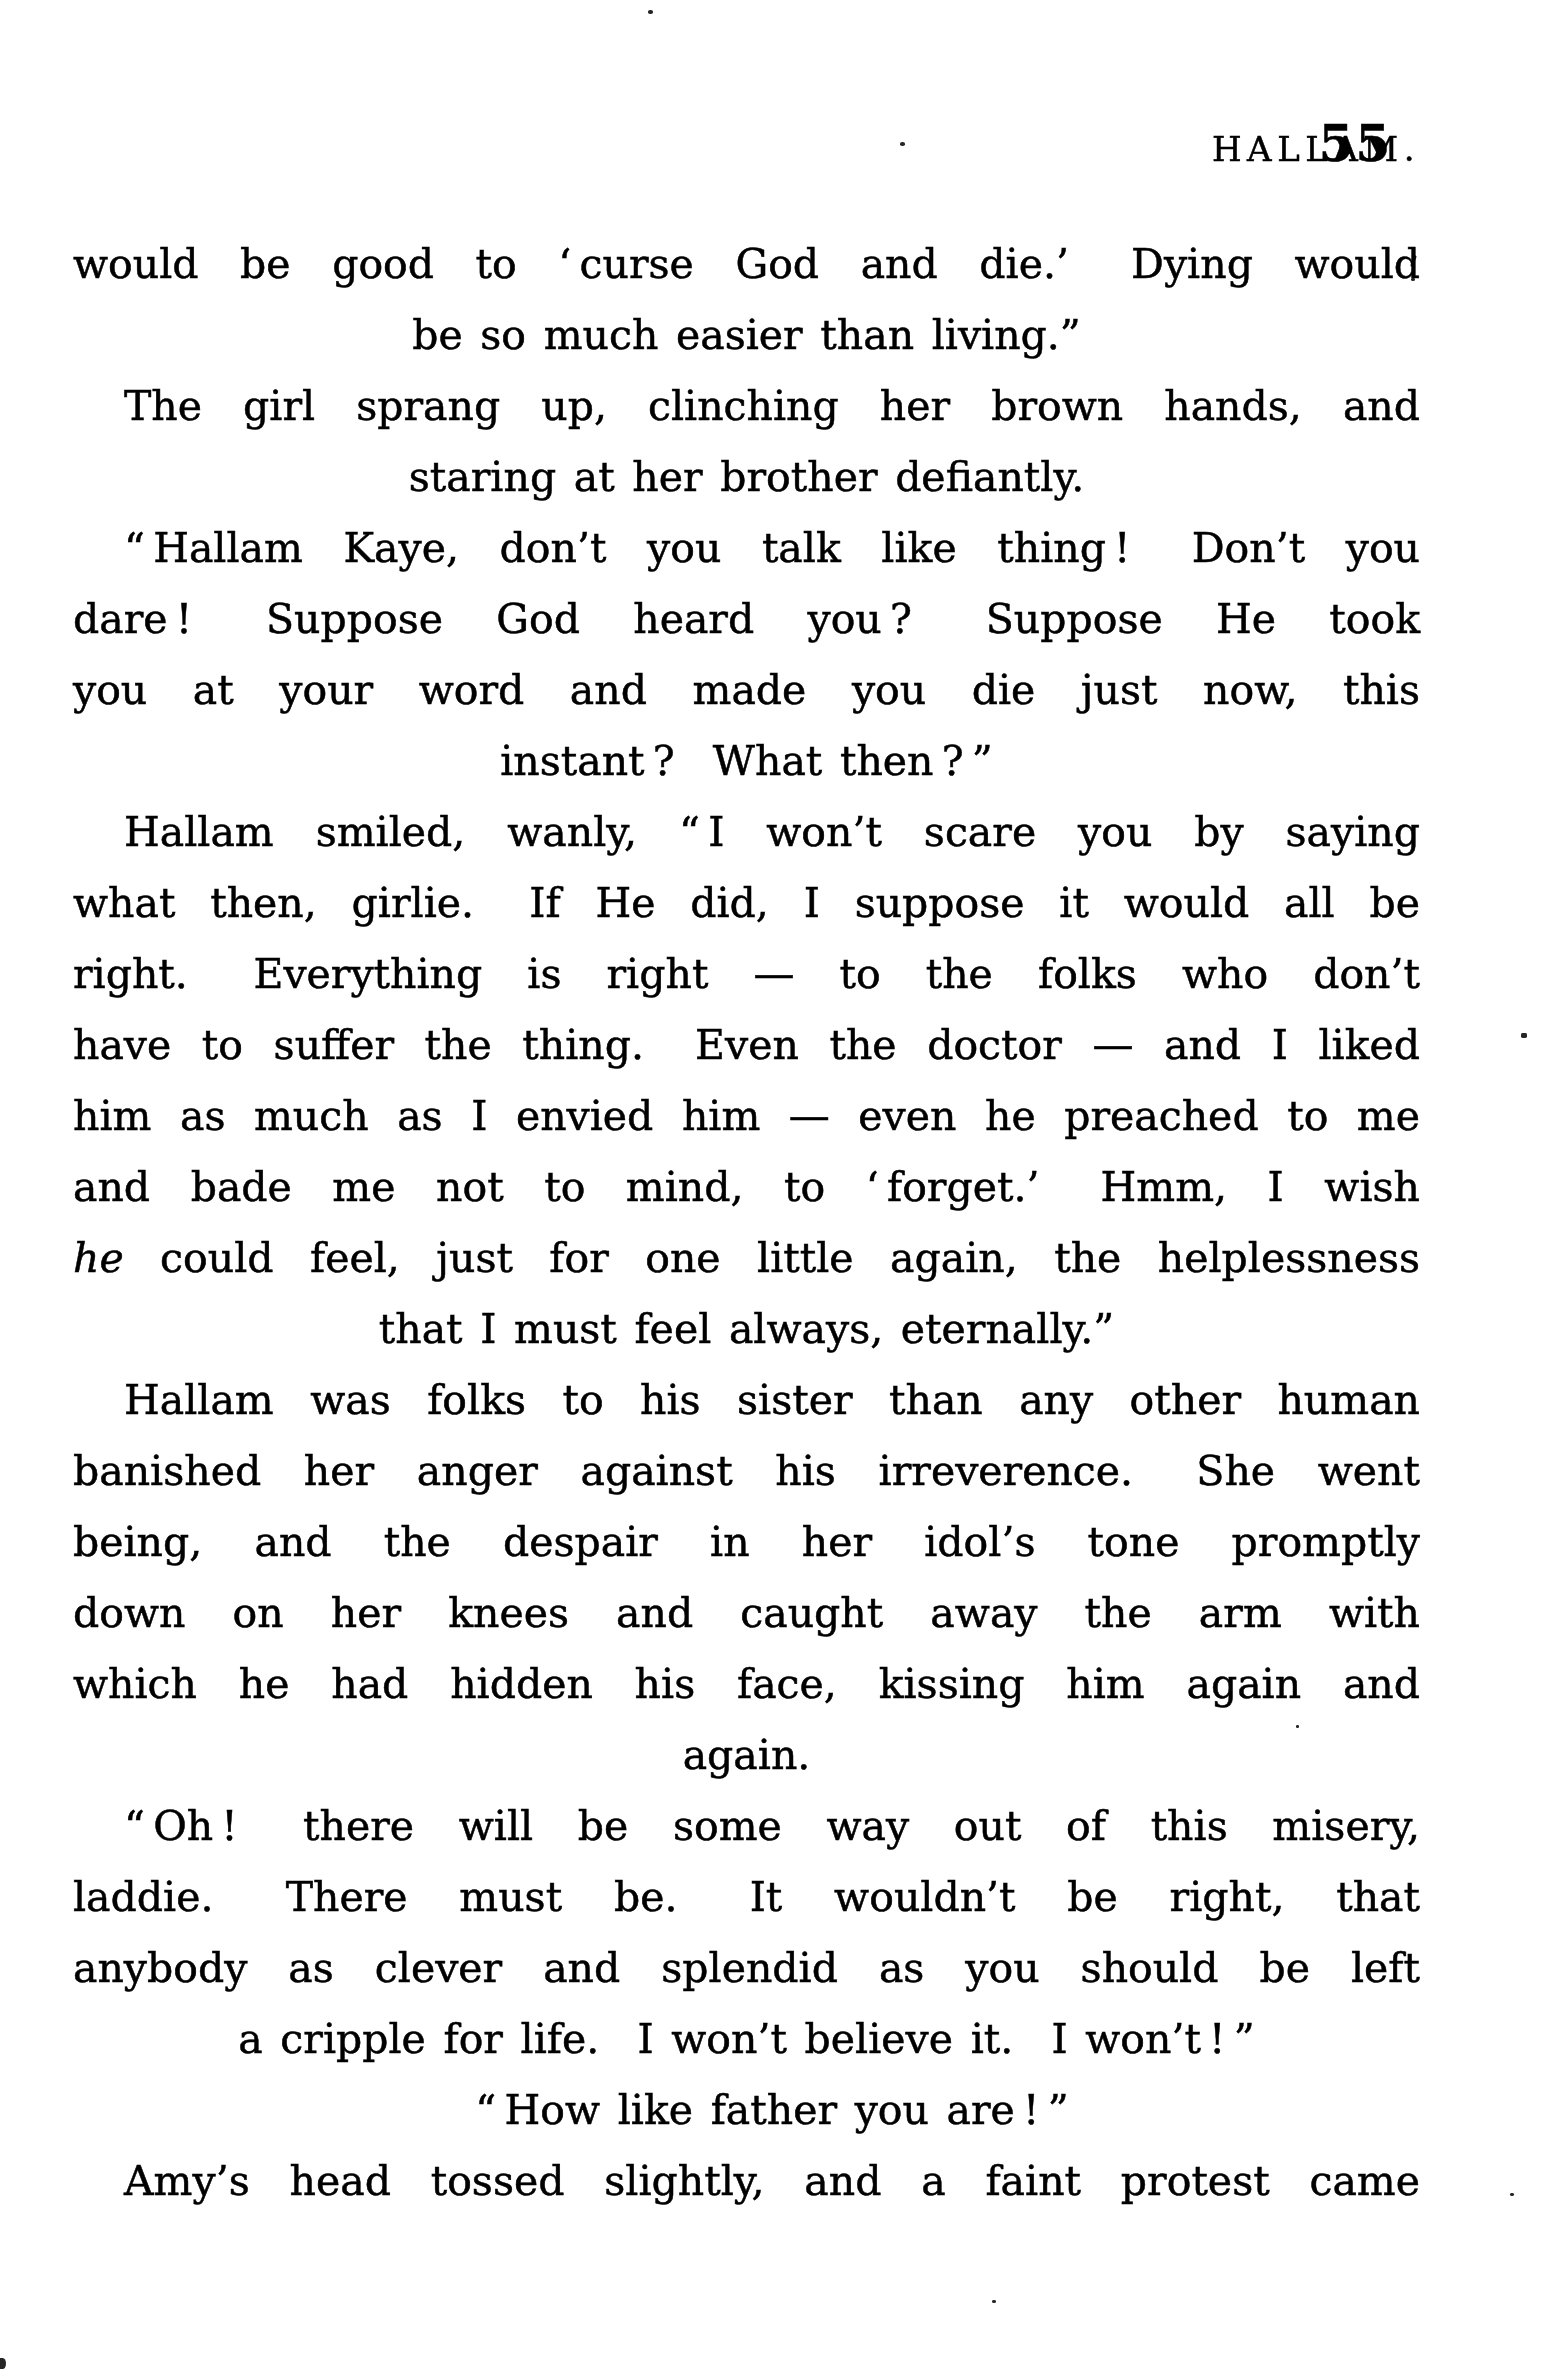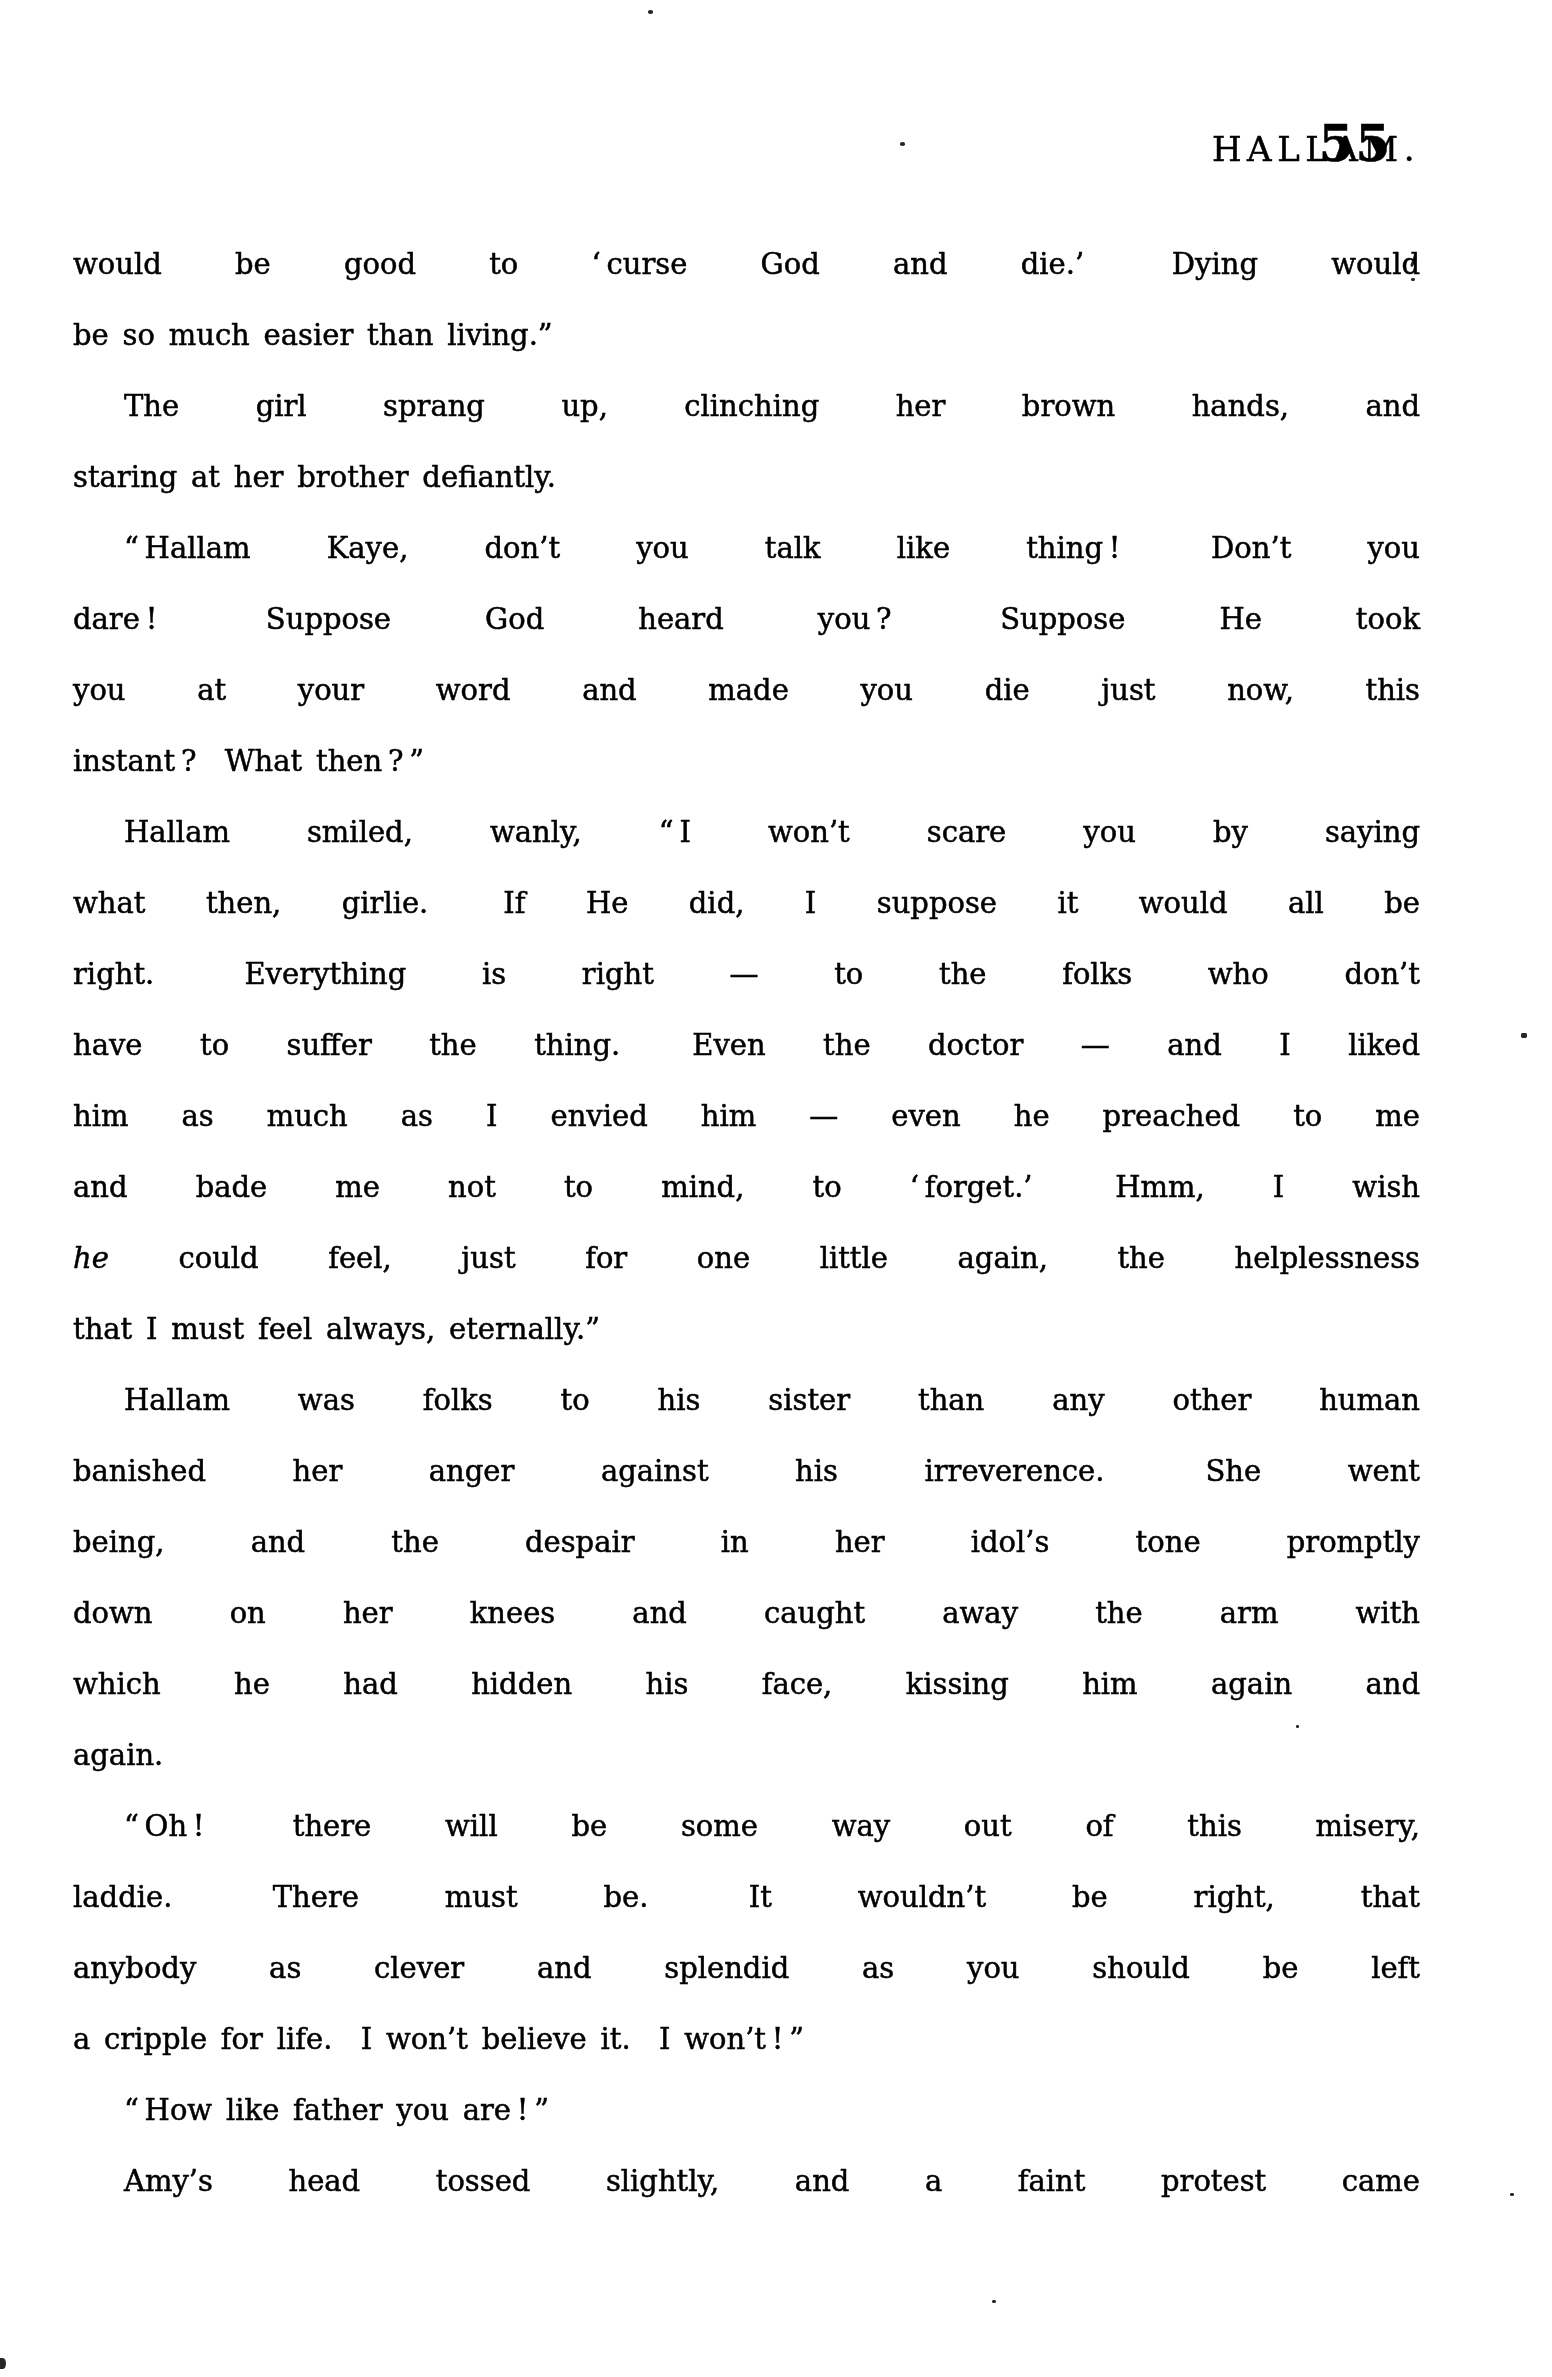--- a/index.html
+++ b/index.html
@@ -37,30 +37,30 @@
     font-size: 50px;
     font-weight: bold;
     letter-spacing: 1.8px;
     line-height: 1;
   }
   .text-block {
     position: absolute;
     left: 73px;
     top: 229px;
     width: 1347px;
-    font-size: 29px;
+    font-size: 41px;
     line-height: 71px;
     word-spacing: 4.6px;
   }
   .para {
     margin: 0;
   }
   .line {
     height: 71px;
-    text-align: left;
+    text-align: center;
   }
   .line.j {
     text-align: justify;
     text-align-last: justify;
   }
   .line.indent {
     padding-left: 51px;
   }
   .line.j.indent {
     width: calc(100% - 51px);

